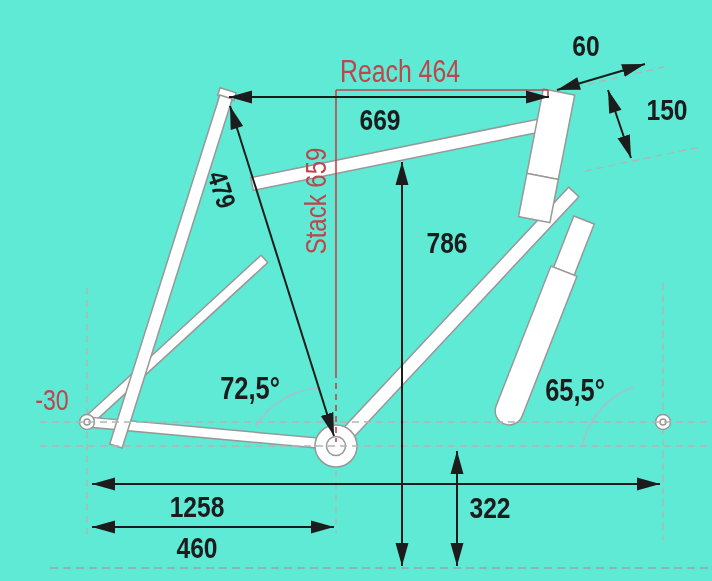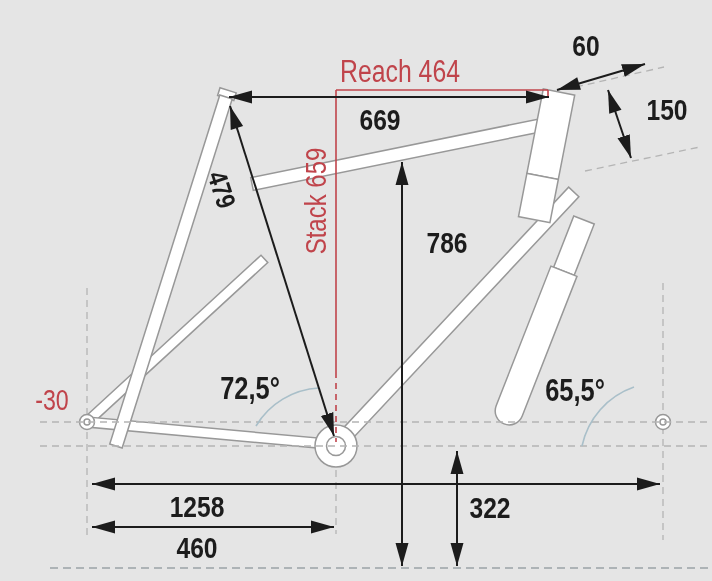--- a/index.html
+++ b/index.html
@@ -1,16 +1,16 @@
 <!DOCTYPE html>
 <html><head>
 <meta charset="utf-8">
 <style>
   html,body{margin:0;padding:0;background:#fff;}
-  #stage{position:relative;width:712px;height:581px;background:#e5e5e5;overflow:hidden;
+  #stage{position:relative;width:712px;height:581px;background:#5eead4;overflow:hidden;
          font-family:"Liberation Sans",sans-serif;}
   #drawing{position:absolute;left:0;top:0;}
   .lbl{position:absolute;white-space:nowrap;line-height:1;color:#1c1c1c;font-weight:bold;
        font-family:"Liberation Sans",sans-serif;transform-origin:0 0;}
   .red{color:#c0444b;font-weight:normal;}
 </style>
 </head>
 <body>
 
 <div id="stage">

